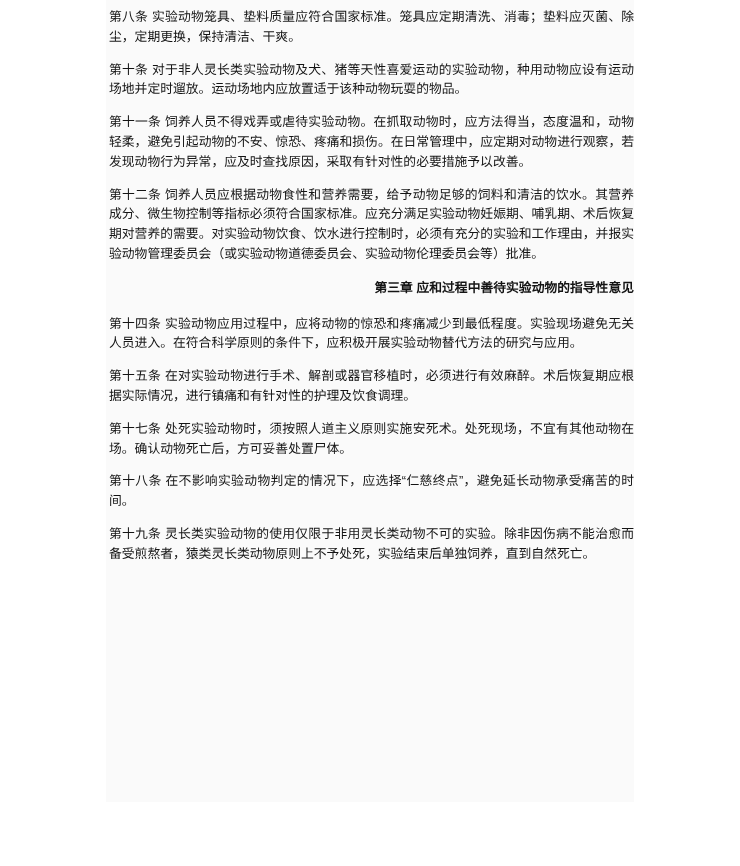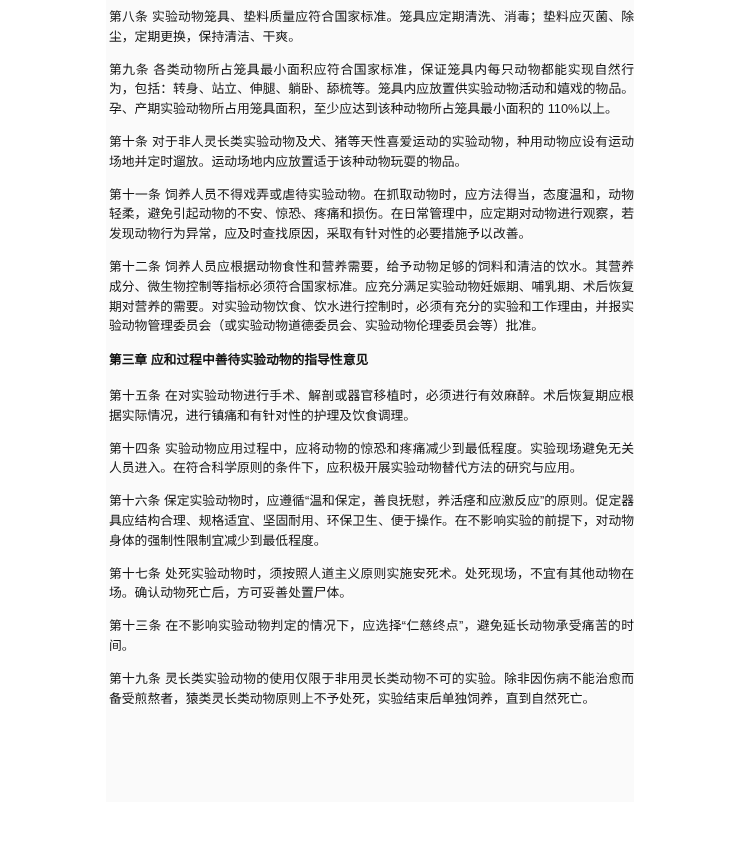--- a/index.html
+++ b/index.html
@@ -33,39 +33,37 @@
   }
   .doc-text p {
     margin: 13px 0;
   }
   .doc-text p:first-child {
     margin-top: 0;
   }
   .doc-text p.chapter {
     font-weight: bold;
     margin: 14px 0 16px;
-    text-align: left;
+    text-align: right;
   }
   .doc-text .label {
     
   }
 </style>
 </head>
 <body>
 
 <div class="viewport">
   <div class="page-column">
     <div class="doc-text" id="doc-text">
         <p class="article"><span class="label">第八条</span> <span>实验动物笼具、垫料质量应符合国家标准。笼具应定期清洗、消毒；垫料应灭菌、除尘，定期更换，保持清洁、干爽。</span></p>
-        <p class="article"><span class="label">第九条</span> <span>各类动物所占笼具最小面积应符合国家标准，保证笼具内每只动物都能实现自然行为，包括：转身、站立、伸腿、躺卧、舔梳等。笼具内应放置供实验动物活动和嬉戏的物品。孕、产期实验动物所占用笼具面积，至少应达到该种动物所占笼具最小面积的 110%以上。</span></p>
         <p class="article"><span class="label">第十条</span> <span>对于非人灵长类实验动物及犬、猪等天性喜爱运动的实验动物，种用动物应设有运动场地并定时遛放。运动场地内应放置适于该种动物玩耍的物品。</span></p>
         <p class="article"><span class="label">第十一条</span> <span>饲养人员不得戏弄或虐待实验动物。在抓取动物时，应方法得当，态度温和，动物轻柔，避免引起动物的不安、惊恐、疼痛和损伤。在日常管理中，应定期对动物进行观察，若发现动物行为异常，应及时查找原因，采取有针对性的必要措施予以改善。</span></p>
         <p class="article"><span class="label">第十二条</span> <span>饲养人员应根据动物食性和营养需要，给予动物足够的饲料和清洁的饮水。其营养成分、微生物控制等指标必须符合国家标准。应充分满足实验动物妊娠期、哺乳期、术后恢复期对营养的需要。对实验动物饮食、饮水进行控制时，必须有充分的实验和工作理由，并报实验动物管理委员会（或实验动物道德委员会、实验动物伦理委员会等）批准。</span></p>
         <p class="chapter"><span class="label">第三章</span> <span>应和过程中善待实验动物的指导性意见</span></p>
+        <p class="article"><span class="label">第十四条</span> <span>实验动物应用过程中，应将动物的惊恐和疼痛减少到最低程度。实验现场避免无关人员进入。在符合科学原则的条件下，应积极开展实验动物替代方法的研究与应用。</span></p>
         <p class="article"><span class="label">第十五条</span> <span>在对实验动物进行手术、解剖或器官移植时，必须进行有效麻醉。术后恢复期应根据实际情况，进行镇痛和有针对性的护理及饮食调理。</span></p>
-        <p class="article"><span class="label">第十四条</span> <span>实验动物应用过程中，应将动物的惊恐和疼痛减少到最低程度。实验现场避免无关人员进入。在符合科学原则的条件下，应积极开展实验动物替代方法的研究与应用。</span></p>
-        <p class="article"><span class="label">第十六条</span> <span>保定实验动物时，应遵循“温和保定，善良抚慰，养活痉和应激反应”的原则。促定器具应结构合理、规格适宜、坚固耐用、环保卫生、便于操作。在不影响实验的前提下，对动物身体的强制性限制宜减少到最低程度。</span></p>
         <p class="article"><span class="label">第十七条</span> <span>处死实验动物时，须按照人道主义原则实施安死术。处死现场，不宜有其他动物在场。确认动物死亡后，方可妥善处置尸体。</span></p>
-        <p class="article"><span class="label">第十三条</span> <span>在不影响实验动物判定的情况下，应选择“仁慈终点”，避免延长动物承受痛苦的时间。</span></p>
+        <p class="article"><span class="label">第十八条</span> <span>在不影响实验动物判定的情况下，应选择“仁慈终点”，避免延长动物承受痛苦的时间。</span></p>
         <p class="article"><span class="label">第十九条</span> <span>灵长类实验动物的使用仅限于非用灵长类动物不可的实验。除非因伤病不能治愈而备受煎熬者，猿类灵长类动物原则上不予处死，实验结束后单独饲养，直到自然死亡。</span></p>
       </div>
   </div>
 </div>
 
 </body></html>

